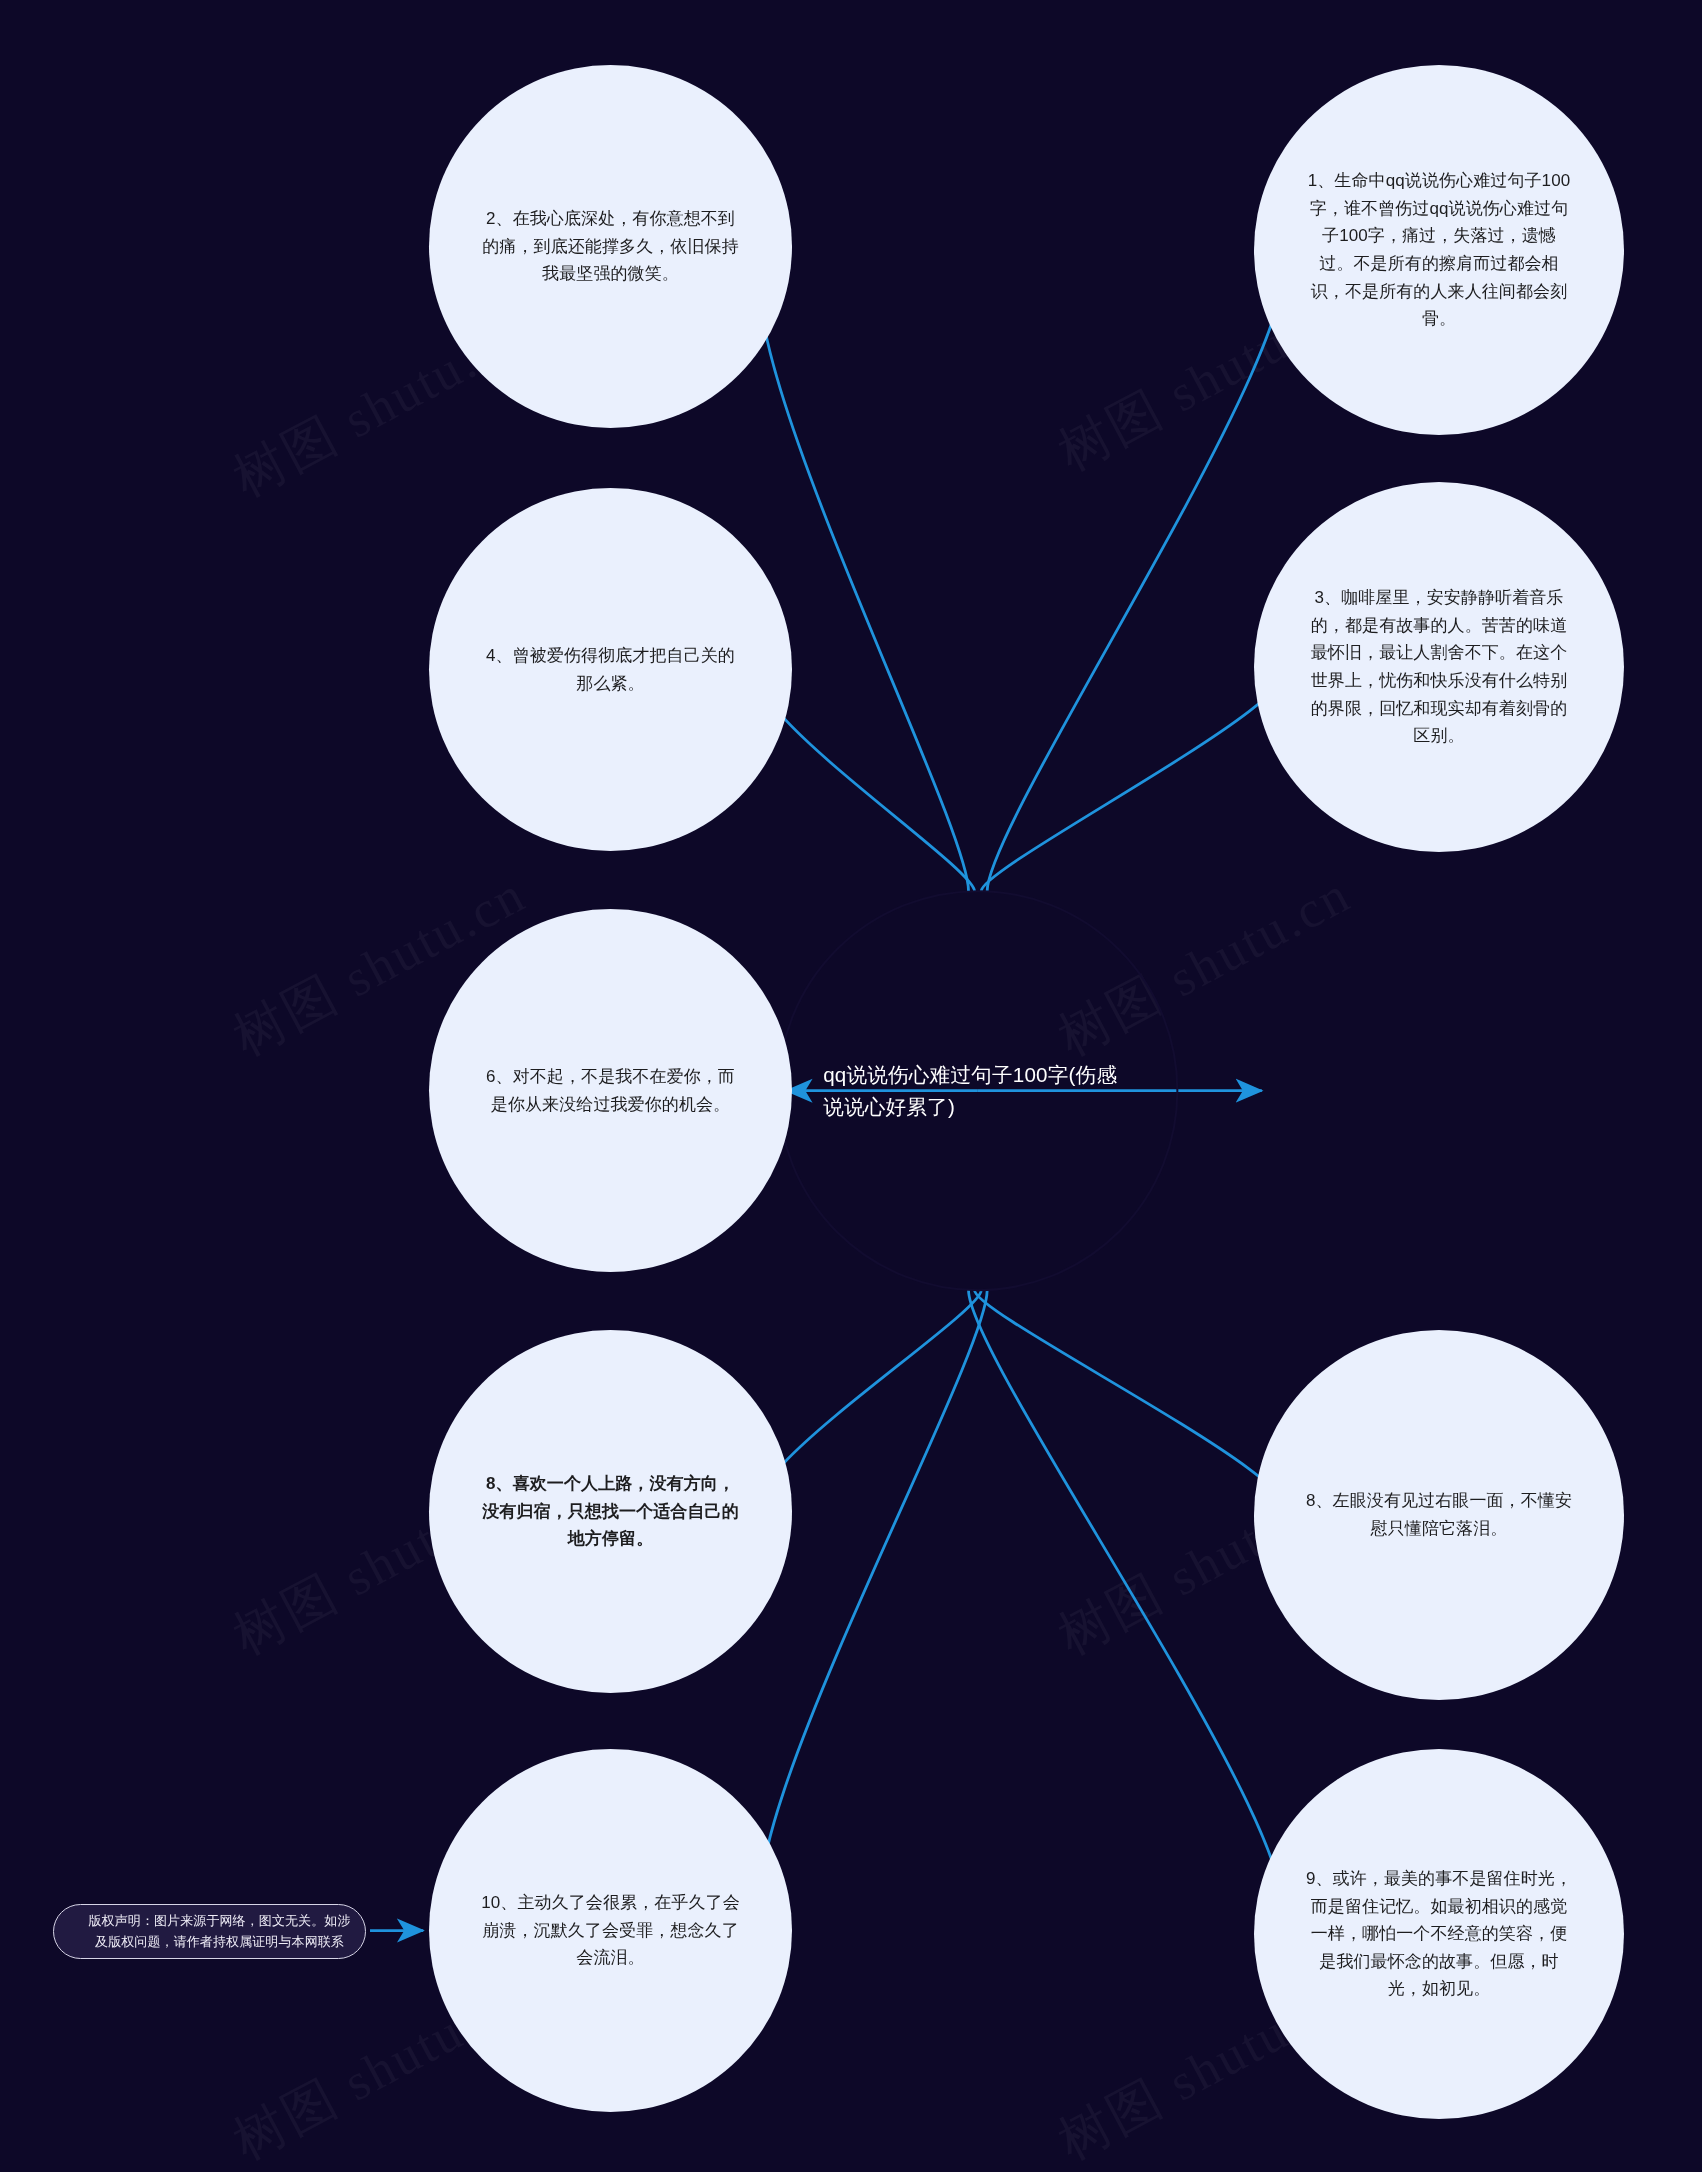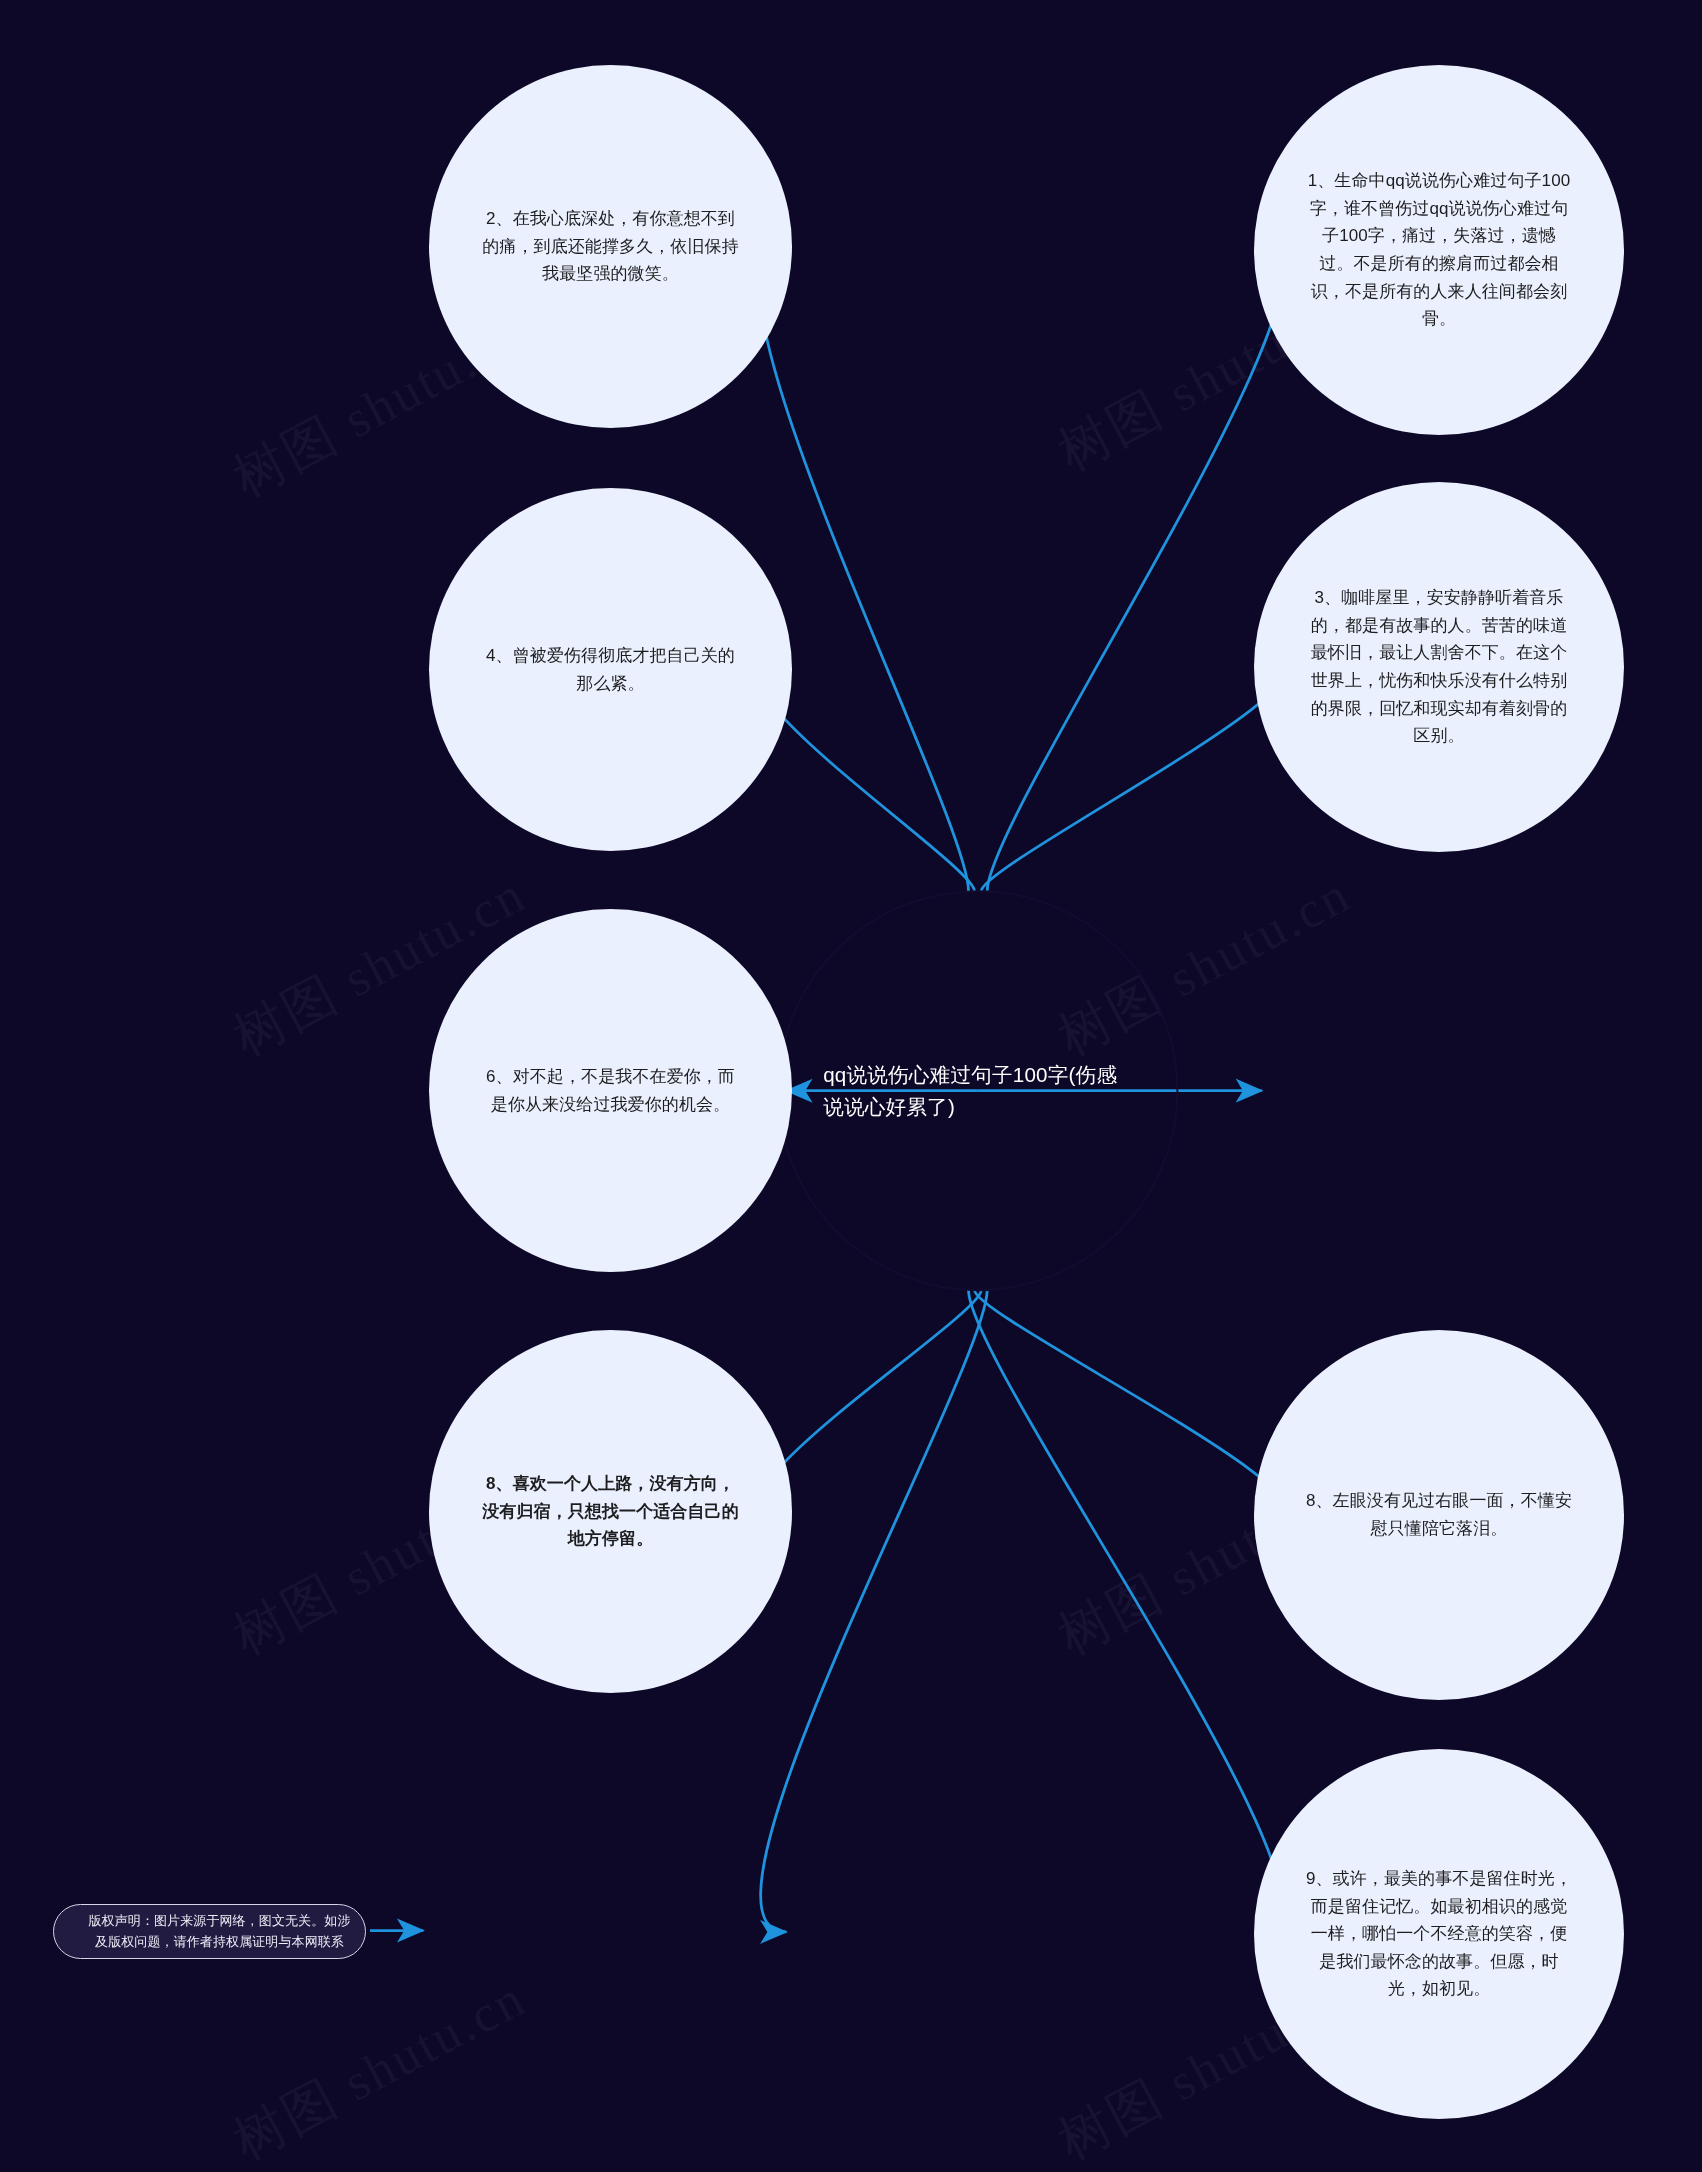--- a/index.html
+++ b/index.html
@@ -176,19 +176,22 @@
   </div>
 
   <div class="bubble" style="left:429px; top:1330px; width:363px; height:363px;font-weight:bold;">
     <div class="txt">8、喜欢一个人上路，没有方向，没有归宿，只想找一个适合自己的地方停留。</div>
   </div>
 
   <div class="bubble" style="left:1254px; top:1749px; width:370px; height:370px;">
     <div class="txt">9、或许，最美的事不是留住时光，而是留住记忆。如最初相识的感觉一样，哪怕一个不经意的笑容，便是我们最怀念的故事。但愿，时光，如初见。</div>
   </div>
 
+  <div class="bubble" style="left:429px; top:1749px; width:363px; height:363px;">
+    <div class="txt">10、主动久了会很累，在乎久了会崩溃，沉默久了会受罪，想念久了会流泪。</div>
+  </div>
 
   <div class="copyright" style="left:53px; top:1904px; width:313px; height:55px;">
     <div class="txt">版权声明：图片来源于网络，图文无关。如涉及版权问题，请作者持权属证明与本网联系</div>
   </div>
 
 </div>
 
 
 </body></html>

